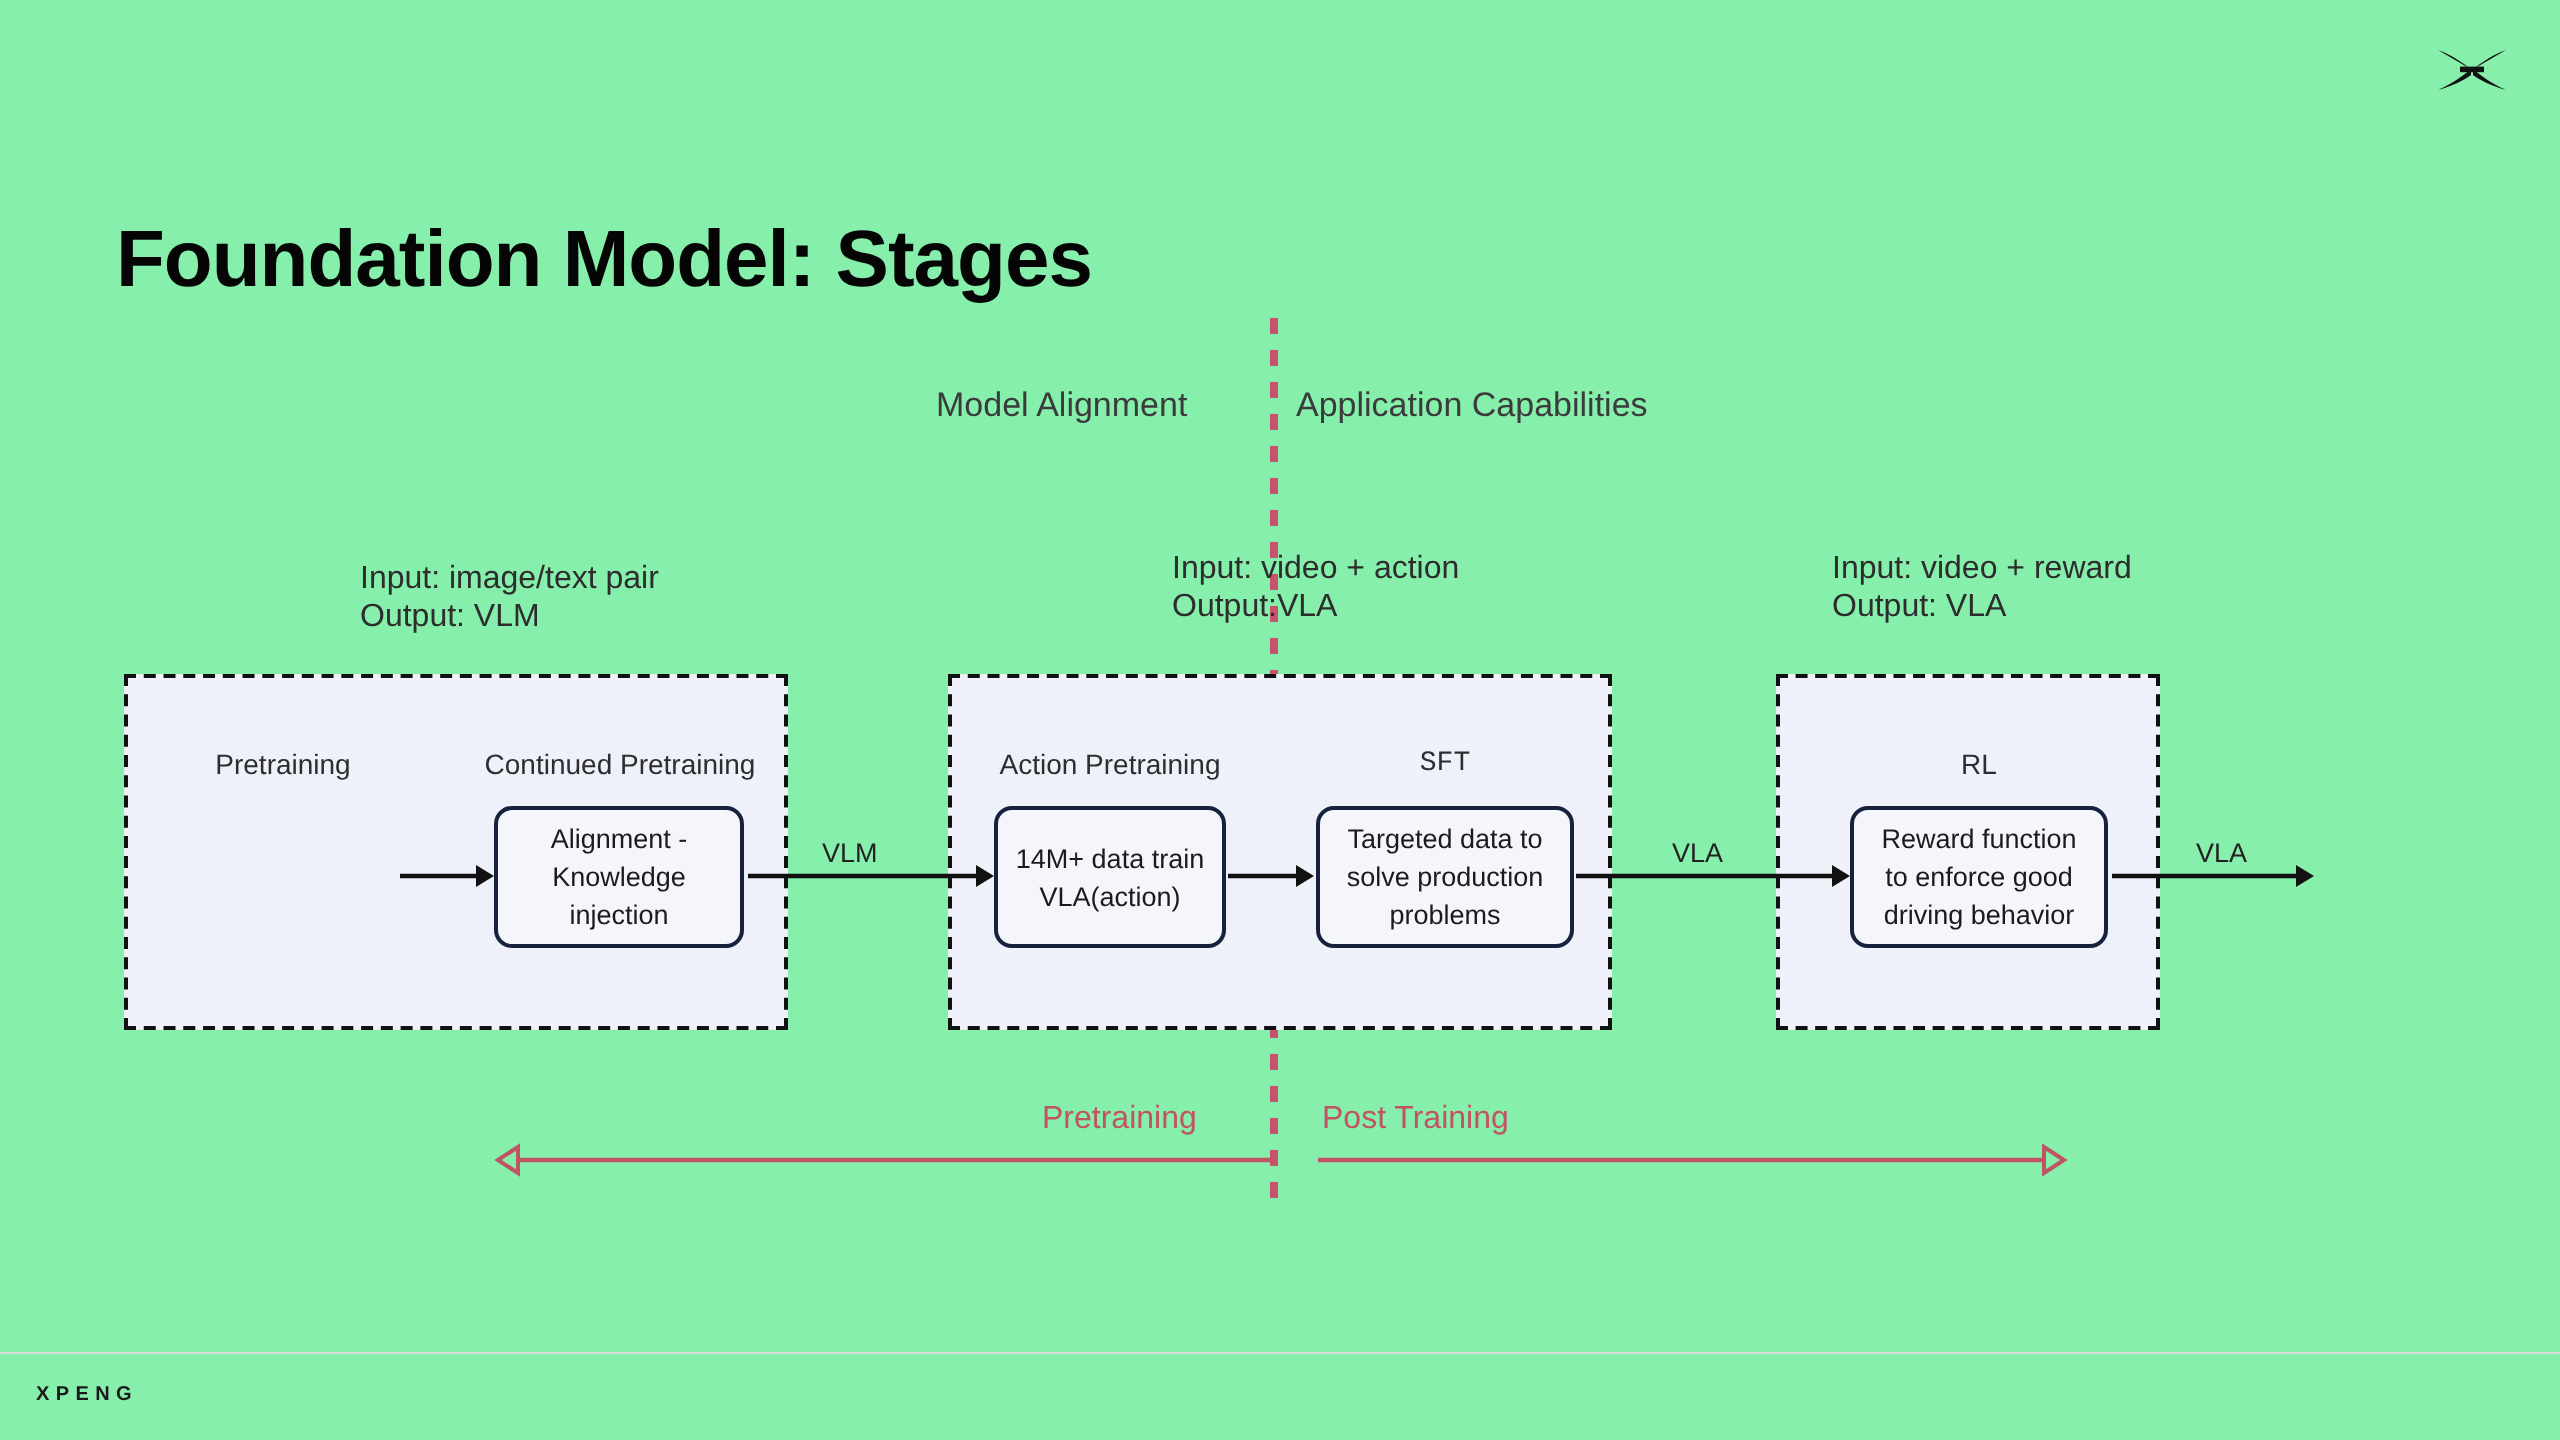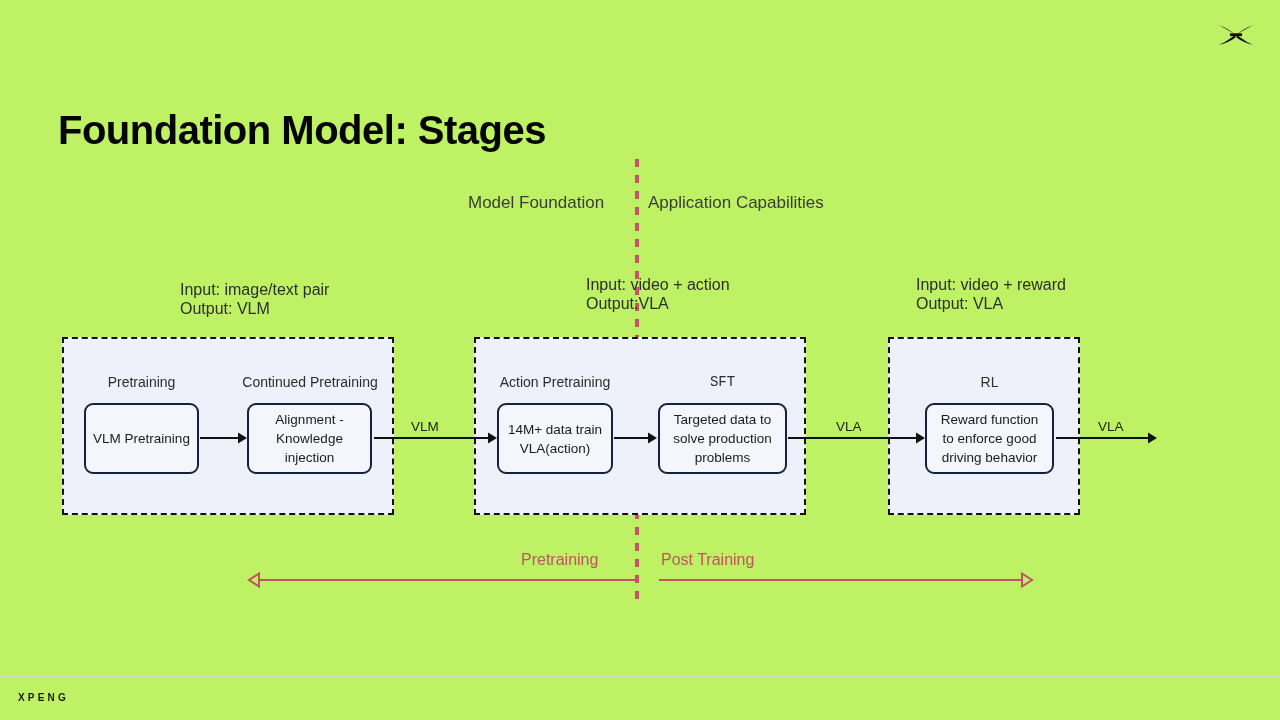--- a/index.html
+++ b/index.html
@@ -6,21 +6,21 @@
   * { box-sizing: border-box; margin: 0; padding: 0; }
   html, body {
     width: 1280px; height: 720px;
     background: #ffffff;
     font-family: "Liberation Sans", sans-serif;
     overflow: hidden;
   }
   .slide {
     position: relative;
     width: 1280px; height: 720px;
-    background: #bef264;
+    background: #86efac;
   }
 
   
   .logo-mark {
     position: absolute; top: 20px; right: 26px;
     width: 36px; height: 30px;
   }
   .logo-mark svg { display: block; width: 100%; height: 100%; }
 
   
@@ -170,21 +170,21 @@
       <path d="M1 5 C9 8, 14 12, 17.5 14.6 C14 17.2, 9 21.5, 1 25 C8 23, 13.5 20.5, 17.5 17.5 L17.5 14.6 Z" fill="#111111"></path>
       <path d="M35 5 C27 8, 22 12, 18.5 14.6 C22 17.2, 27 21.5, 35 25 C28 23, 22.5 20.5, 18.5 17.5 L18.5 14.6 Z" fill="#111111"></path>
       <path d="M12 13.3 L24 13.3 L24 16.1 L12 16.1 Z" fill="#111111"></path>
     </svg>
   </div>
 
   <div class="page-title">Foundation Model: Stages</div>
 
   <div class="divider"></div>
 
-  <div class="cap-label cap-left">Model Foundation</div>
+  <div class="cap-label cap-left">Model Alignment</div>
   <div class="cap-label cap-right">Application Capabilities</div>
 
   <div class="io-caption io-1">
     <div>Input: image/text pair</div>
     <div>Output: VLM</div>
   </div>
   <div class="io-caption io-2">
     <div>Input: video + action</div>
     <div>Output:VLA</div>
   </div>
@@ -196,21 +196,20 @@
   <div class="group group-1"></div>
   <div class="group group-2"></div>
   <div class="group group-3"></div>
 
   <div class="stage-title" style="left:84px; top:374px; width:115px;">Pretraining</div>
   <div class="stage-title" style="left:240px; top:374px; width:140px;">Continued Pretraining</div>
   <div class="stage-title" style="left:488px; top:374px; width:134px;">Action Pretraining</div>
   <div class="stage-title" style="left:658px; top:374px; width:129px;font-family:Liberation Mono, monospace;">SFT</div>
   <div class="stage-title" style="left:925px; top:374px; width:129px;">RL</div>
 
-  <div class="node node-vlm-pretraining">VLM Pretraining</div>
   <div class="node node-alignment">Alignment - Knowledge injection</div>
   <div class="node node-action-pretrain">14M+ data train VLA(action)</div>
   <div class="node node-sft">Targeted data to solve production problems</div>
   <div class="node node-rl">Reward function to enforce good driving behavior</div>
 
   <div class="arrow arrow-a">
     <svg width="48" height="12" viewBox="0 0 48 12">
       <line x1="0" y1="6" x2="38" y2="6" stroke="#111111" stroke-width="2.2"></line>
       <path d="M38 0.5 L47 6 L38 11.5 Z" fill="#111111"></path>
     </svg>

